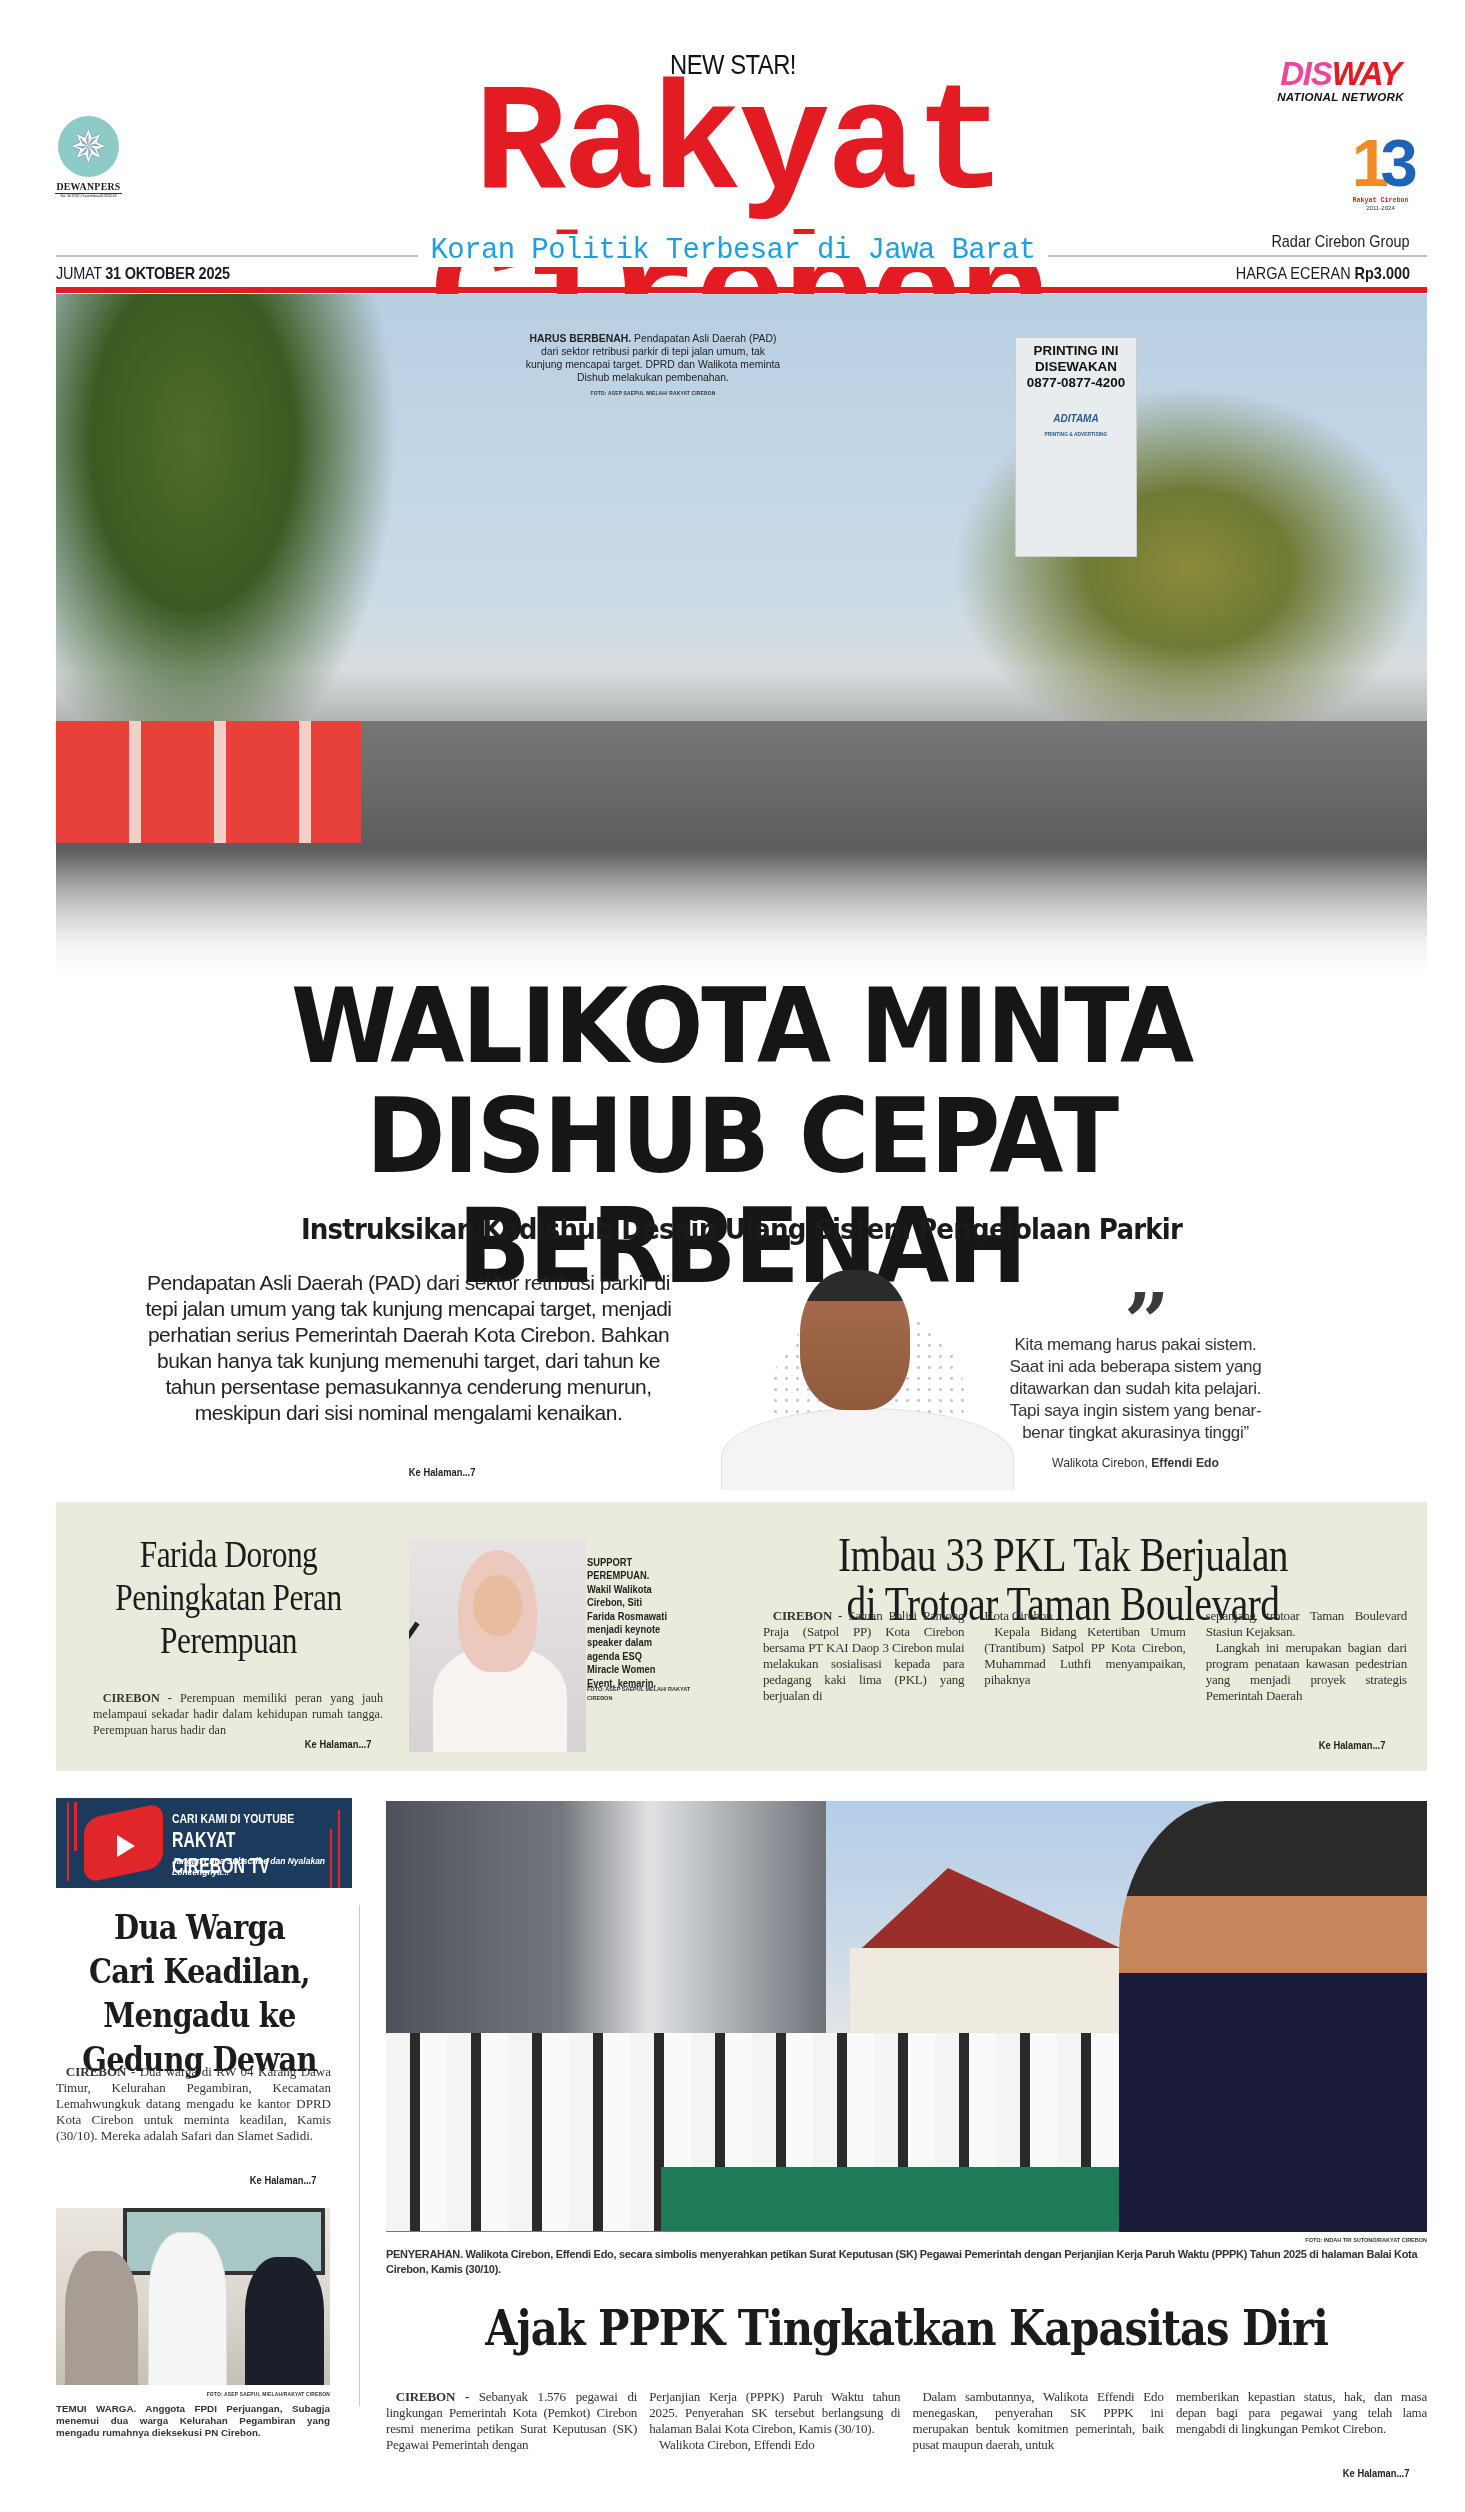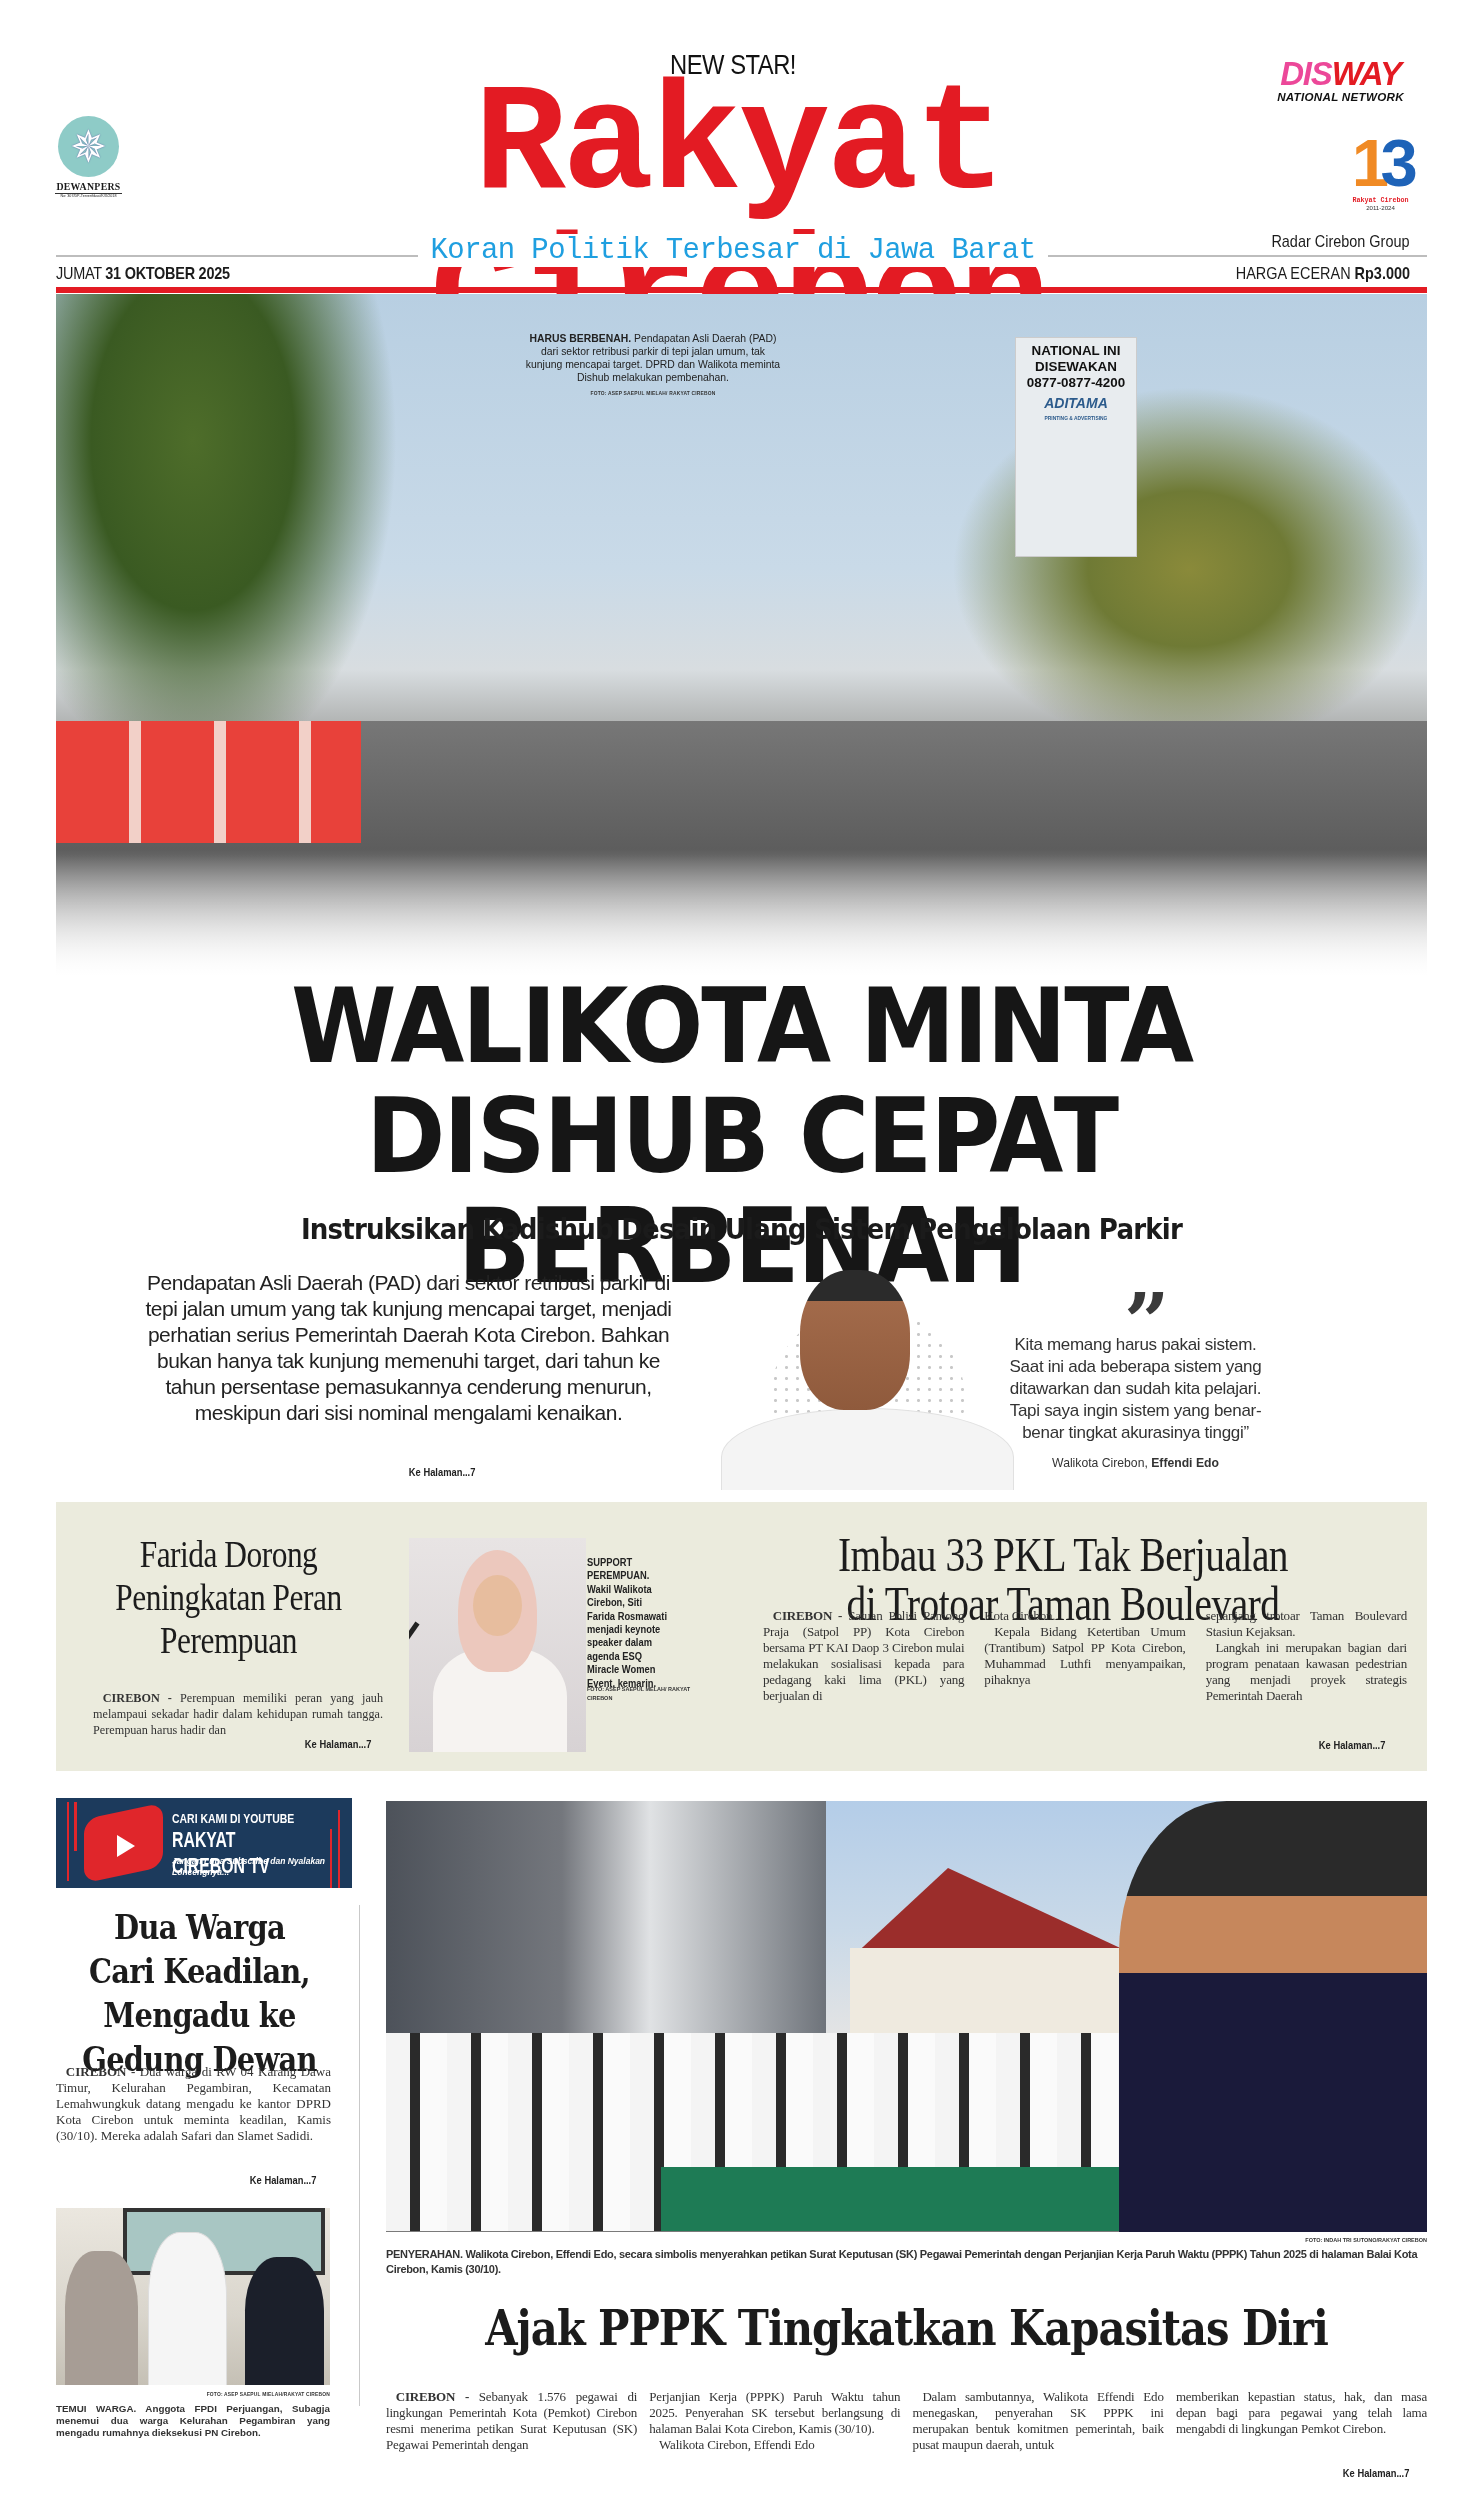--- a/index.html
+++ b/index.html
@@ -32,21 +32,21 @@
 .price{right:56px;top:264px;font-size:17px;transform-origin:right;transform:scaleX(.85)}
 .redbar{left:56px;width:1371px;top:287px;height:6.1px;background:#e31b23}
 
 .hero{left:56px;top:294px;width:1371px;height:683px;overflow:hidden;background:linear-gradient(180deg,#b8cfe2 0%,#c9dae8 40%,#d8dde0 55%,#8e8e8a 70%,#6d6c68 100%)}
 .hero .treeL{left:0;top:0;width:342px;height:489px;background:radial-gradient(ellipse at 40% 30%,#4e6d2a 0%,#3a5a22 35%,rgba(58,90,34,.0) 70%)}
 .hero .treeR{right:0;top:92px;width:476px;height:366px;background:radial-gradient(ellipse at 50% 50%,#8a8a3a 0%,#6f7a35 30%,rgba(111,122,53,0) 70%)}
 .hero .road{left:0;bottom:0;width:100%;height:256px;background:linear-gradient(180deg,#777 0%,#5d5d5d 50%,#f2f2f2 100%)}
 .hero .barrier{left:0;bottom:134px;width:305px;height:122px;background:repeating-linear-gradient(90deg,#e8413a 0 73px,#f2d0c8 73px 85px)}
 .hero .bill{left:959px;top:43px;width:122px;height:220px;background:#e8ecef;border:1.2px solid #ccc;text-align:center;padding-top:4.9px}
 .hero .bill div{font-weight:700;font-size:13.4px;line-height:16px;color:#111}
-.hero .bill .ad{font-style:italic;color:#2c5b8c;font-size:14px;margin-top:4px}
+.hero .bill .ad{font-style:italic;color:#2c5b8c;font-size:10px;margin-top:20px}
 .hero .bill .ad2{font-size:4.9px;color:#2c5b8c}
 .hero-cap{left:525px;top:332px;width:256px;text-align:center;font-size:10.4px;line-height:13px;color:#222}
 .hero-cap b{font-weight:700}
 .hero-credit{left:525px;top:391px;width:256px;text-align:center;font-size:4.9px;font-weight:700;color:#333;letter-spacing:0.2px}
 .fade{left:56px;top:855px;width:1371px;height:122px;background:linear-gradient(180deg,rgba(255,255,255,0) 0%,#fff 100%)}
 
 .h1{left:56px;width:1371px;top:971px;text-align:center;font-family:"DejaVu Sans",sans-serif;font-weight:700;font-size:103px;line-height:110px;letter-spacing:-2.4px;color:#161616;transform:scaleX(.93)}
 .deck{left:56px;width:1371px;top:1212px;text-align:center;font-family:"DejaVu Sans",sans-serif;font-weight:700;font-size:29px;color:#1b1b1b;letter-spacing:-0.9px;transform:scaleX(.9)}
 .lede{left:140px;top:1270px;width:537px;text-align:center;font-size:21px;line-height:26px;color:#222;transform-origin:center;letter-spacing:-0.5px}
 .lede-more{left:403px;top:1466px;font-size:11px;font-weight:700;color:#222;transform:scaleX(.85)}
@@ -141,21 +141,21 @@
 <div class="abs date"><span>JUMAT</span> <b>31 OKTOBER 2025</b></div>
 <div class="abs price"><span>HARGA ECERAN</span> <b>Rp3.000</b></div>
 <div class="abs redbar"></div>
 
 <div class="abs hero">
   <div class="abs treeL"></div>
   <div class="abs treeR"></div>
   <div class="abs road"></div>
   <div class="abs barrier"></div>
   <div class="abs bill">
-    <div>NATIONAL INI</div>
+    <div>PRINTING INI</div>
     <div>DISEWAKAN</div>
     <div>0877-0877-4200</div>
     <div class="ad">ADITAMA</div>
     <div class="ad2">PRINTING &amp; ADVERTISING</div>
   </div>
 </div>
 <div class="abs hero-cap"><b>HARUS BERBENAH.</b> <span>Pendapatan Asli Daerah (PAD) dari sektor retribusi parkir di tepi jalan umum, tak kunjung mencapai target. DPRD dan Walikota meminta Dishub melakukan pembenahan.</span></div>
 <div class="abs hero-credit">FOTO: ASEP SAEPUL MIELAH/ RAKYAT CIREBON</div>
 <div class="abs fade"></div>
 

